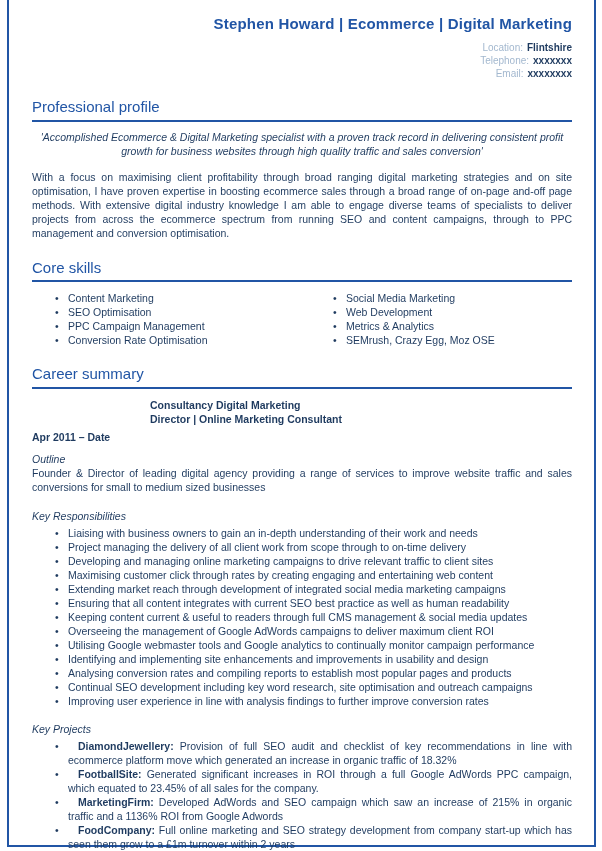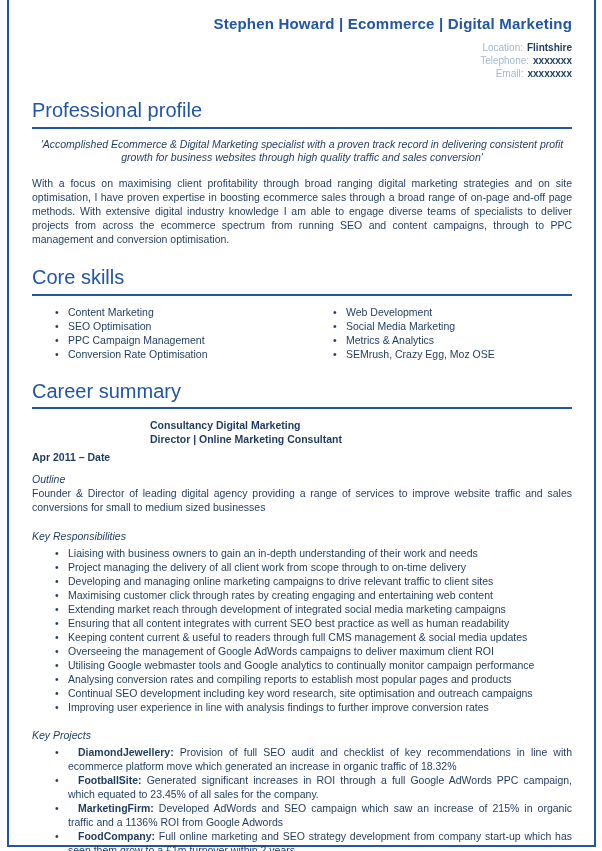--- a/index.html
+++ b/index.html
@@ -22,21 +22,21 @@
   .cv-title {
     color:var(--accent, #2155a5); font-size:15px; font-weight:bold;
     letter-spacing:.2px; margin-bottom:7px;
   }
   .contact-row { font-size:10px; line-height:13px; }
   .contact-label { color:var(--label, #a3b8cf); margin-right:4px;margin-top:16px; }
   .contact-value { font-weight:bold; color:var(--body-text, #1e3a5f); }
 
   
   h2.section-heading {
-    font-weight:400; font-size:20px; color:var(--accent, #2155a5);
+    font-weight:400; font-size:15px; color:var(--accent, #2155a5);
     border-bottom:2px solid var(--accent, #3a62ad);
     padding-bottom:3px; margin-top:17px; margin-bottom:9px;
   }
 
   .quote {
     font-style:italic; text-align:center; margin:4px 4px 12px 4px;
   }
   .para { text-align:justify; }
 
   
@@ -96,23 +96,23 @@
         <li>Content Marketing</li>
 
         <li>SEO Optimisation</li>
 
         <li>PPC Campaign Management</li>
 
         <li>Conversion Rate Optimisation</li>
       </ul>
     <ul class="dot-list skills-col-right">
 
+        <li>Social Media Marketing</li>
+
         <li>Web Development</li>
-
-        <li>Social Media Marketing</li>
 
         <li>Metrics &amp; Analytics</li>
 
         <li>SEMrush, Crazy Egg, Moz OSE</li>
       </ul>
   </div>
 
   <h2 class="section-heading">Career summary</h2>
 
   <div class="job-head">
@@ -140,20 +140,21 @@
       <li>Extending market reach through development of integrated social media marketing campaigns</li>
 
       <li>Ensuring that all content integrates with current SEO best practice as well as human readability</li>
 
       <li>Keeping content current &amp; useful to readers through full CMS management &amp; social media updates</li>
 
       <li>Overseeing the management of Google AdWords campaigns to deliver maximum client ROI</li>
 
       <li>Utilising Google webmaster tools and Google analytics to continually monitor campaign performance</li>
 
+      <li>Identifying and implementing site enhancements and improvements in usability and design</li>
 
       <li>Analysing conversion rates and compiling reports to establish most popular pages and products</li>
 
       <li>Continual SEO development including key word research, site optimisation and outreach campaigns</li>
 
       <li>Improving user experience in line with analysis findings to further improve conversion rates</li>
     </ul>
 
   <div class="sub-label spaced">Key Projects</div>
   <ul class="dot-list tight" style="margin-left:18px;">

